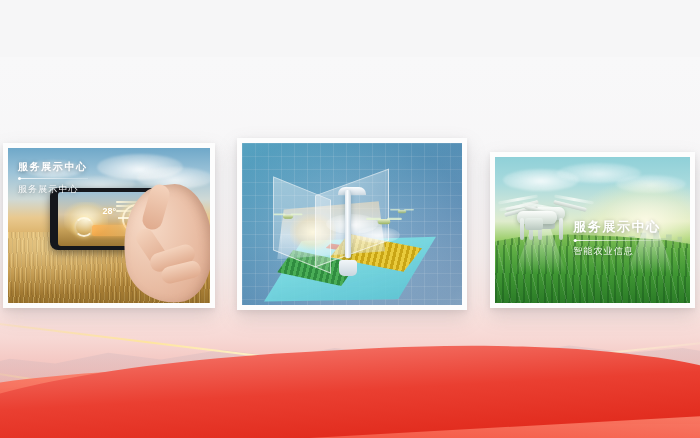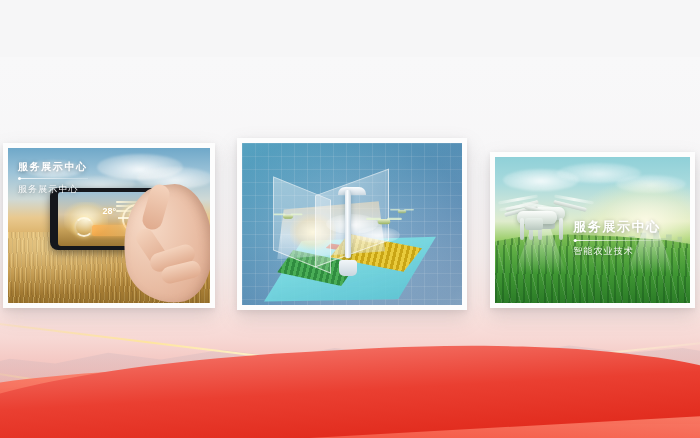--- a/index.html
+++ b/index.html
@@ -576,19 +576,19 @@
             <div class="bd-body"></div>
             <div class="bd-leg bdl-1"></div>
             <div class="bd-leg bdl-2"></div>
             <div class="bd-tank"></div>
           </div>
         </div>
 
         <div class="card-caption" id="cap-app">
           <div class="cap-title">服务展示中心</div>
           <div class="cap-rule"></div>
-          <div class="cap-sub">智能农业技术</div>
+          <div class="cap-sub">智能农业信息</div>
         </div>
       </div>
     </div>
 
   </div>
 </div>
 
 </body></html>

